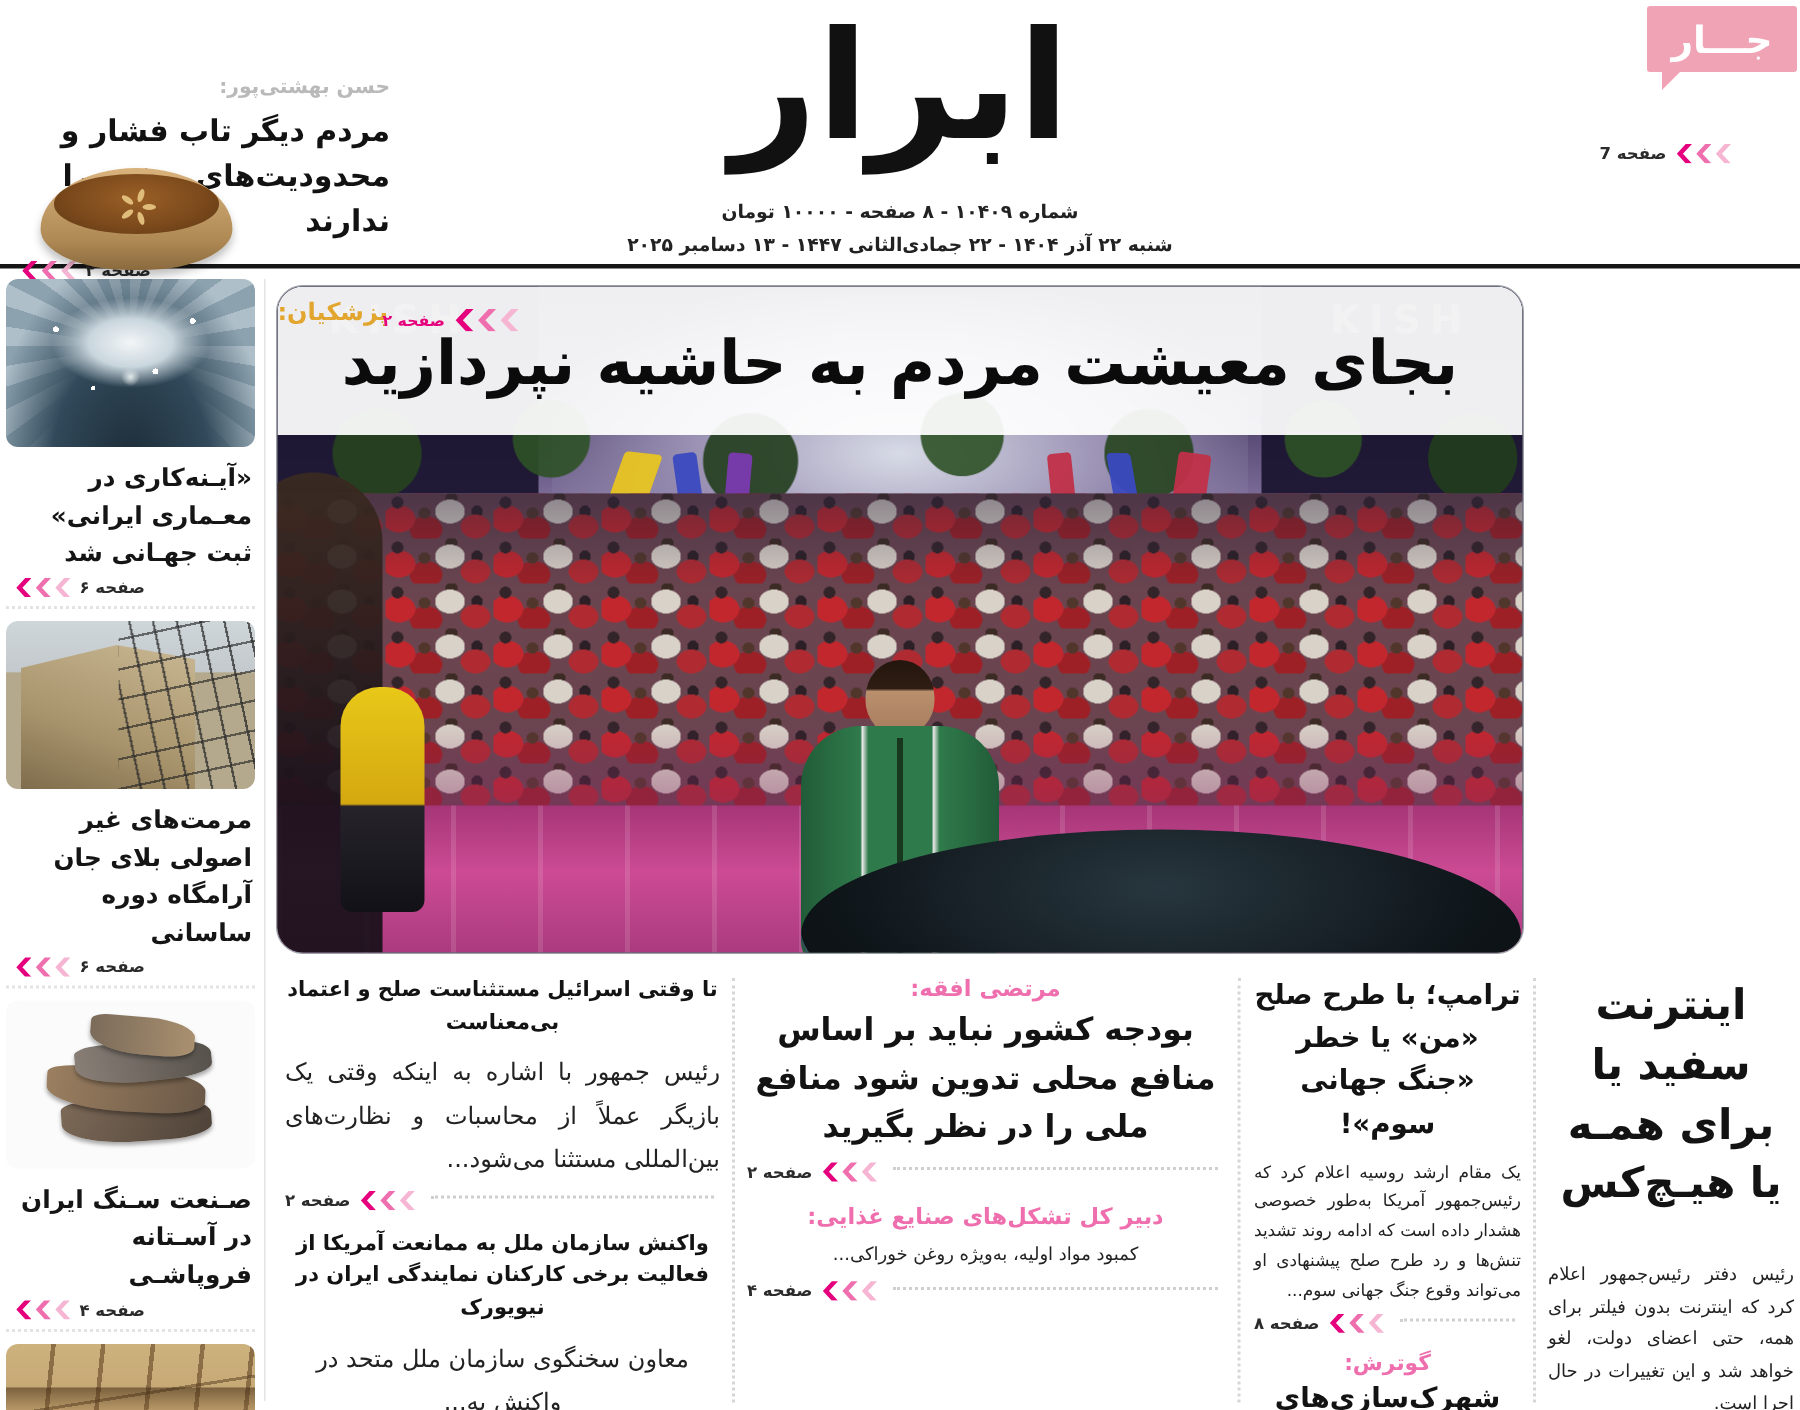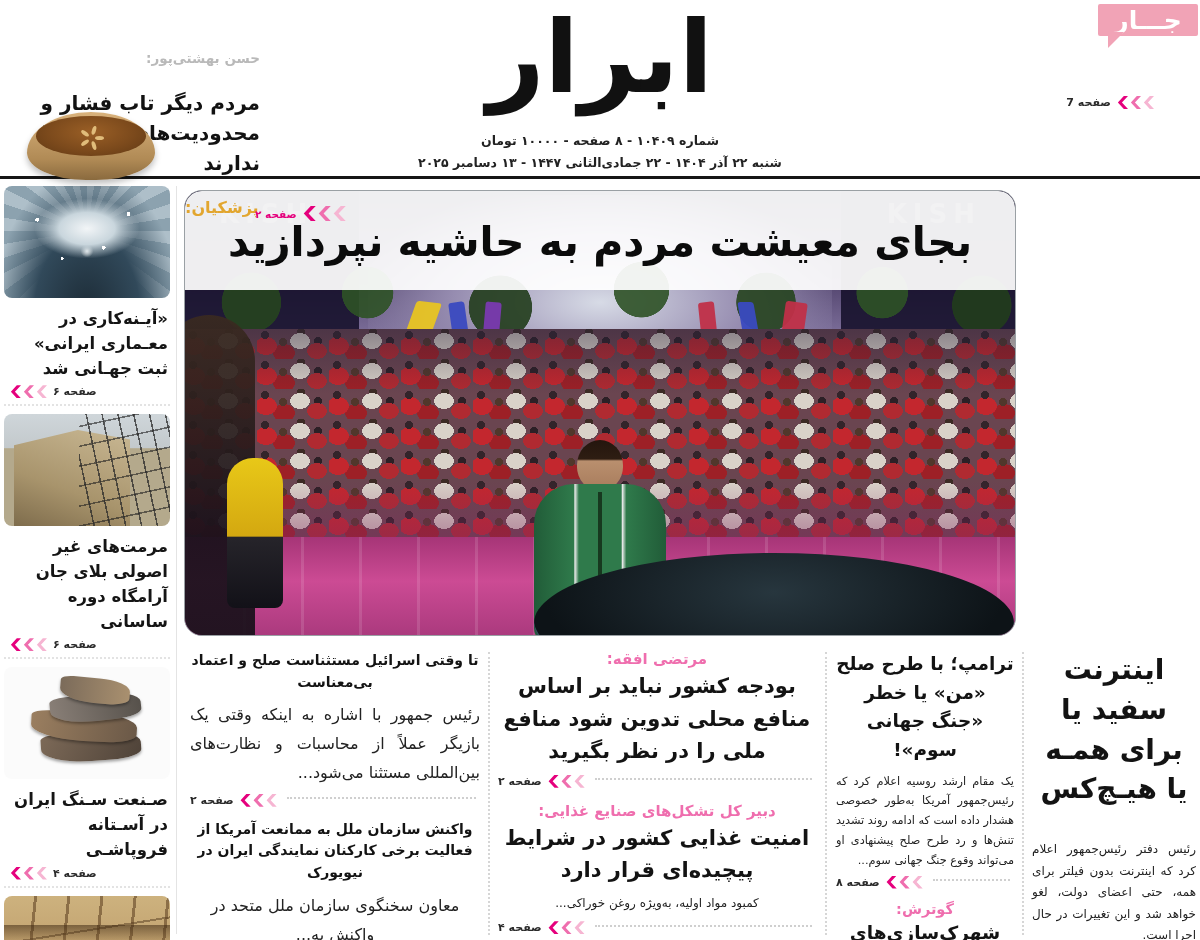--- a/index.html
+++ b/index.html
@@ -20,25 +20,25 @@
   
   .marker{display:flex;align-items:center;direction:ltr;font-size:11px;font-weight:bold;color:#2b2b2b;}
   .chev{display:inline-flex;gap:2px;margin:0 6px;}
   .chev i{display:block;width:11px;height:13px;background:var(--accent);clip-path:polygon(100% 0,45% 50%,100% 100%,62% 100%,8% 50%,62% 0);}
   .chev i:nth-child(2){background:var(--accent-mid);}
   .chev i:nth-child(3){background:var(--accent-light);}
   .dots{flex:1;border-bottom:2px dotted #cfcfcf;margin:0 4px 4px 4px;}
 
   
   .top-left{position:absolute;left:8px;top:50px;width:252px;}
-  .top-left .kicker{font-size:13.5px;font-weight:bold;color:var(--gray-kicker);text-align:right;margin-bottom:22px;}
+  .top-left .kicker{font-size:13.5px;font-weight:bold;color:var(--gray-kicker);text-align:right;margin-bottom:6px;}
   .top-left h2{font-size:20px;line-height:1.5;color:var(--ink);text-align:right;font-weight:bold;}
   .top-left .marker{margin-top:12px;}
 
-  .corner-tab{position:absolute;right:2px;top:4px;width:100px;height:32px;background:var(--tab-pink);color:#fff;
+  .corner-tab{position:absolute;right:2px;top:4px;width:100px;height:44px;background:var(--tab-pink);color:#fff;
     display:flex;align-items:center;justify-content:center;font-size:25px;font-weight:bold;border-radius:2px;}
   .corner-tab::after{content:"";position:absolute;bottom:-12px;left:10px;border:8px solid transparent;border-top-color:var(--tab-pink);border-left-color:var(--tab-pink);}
 
   .top-right{position:absolute;right:40px;top:86px;width:235px;}
   .top-right h2{font-size:19px;line-height:1.6;font-weight:bold;color:var(--ink);text-align:right;}
   .top-right .marker{margin-top:10px;justify-content:flex-end;}
   .bowl{position:absolute;right:1045px;top:112px;width:128px;height:68px;z-index:4;}
   .bowl .cup{position:absolute;inset:0;background:linear-gradient(180deg,#d9b27c,#b08a55 70%,#8a6a3e);border-radius:50% 50% 46% 46%/60% 60% 40% 40%;box-shadow:0 4px 6px rgba(0,0,0,.25);}
   .bowl .paste{position:absolute;left:7%;right:7%;top:6%;height:58%;border-radius:50%;background:radial-gradient(ellipse at 50% 40%,#9a5f26 0%,#7c4a1c 55%,#5f3813 100%);}
   .bowl .flower{position:absolute;left:50%;top:30%;width:34px;height:18px;transform:translateX(-50%);}
@@ -355,21 +355,20 @@
     <div class="marker">
       <span>صفحه ۲</span>
       <span class="chev">
           <i></i>
           <i></i>
           <i></i>
         </span>
       <span class="dots"></span>
     </div>
     <div class="kicker second">دبیر کل تشکل‌های صنایع غذایی:</div>
-    <h3>امنیت غذایی کشور در شرایط پیچیده‌ای قرار دارد</h3>
     <p class="body">کمبود مواد اولیه، به‌ویژه روغن خوراکی...</p>
     <div class="marker">
       <span>صفحه ۴</span>
       <span class="chev">
           <i></i>
           <i></i>
           <i></i>
         </span>
       <span class="dots"></span>
     </div>

